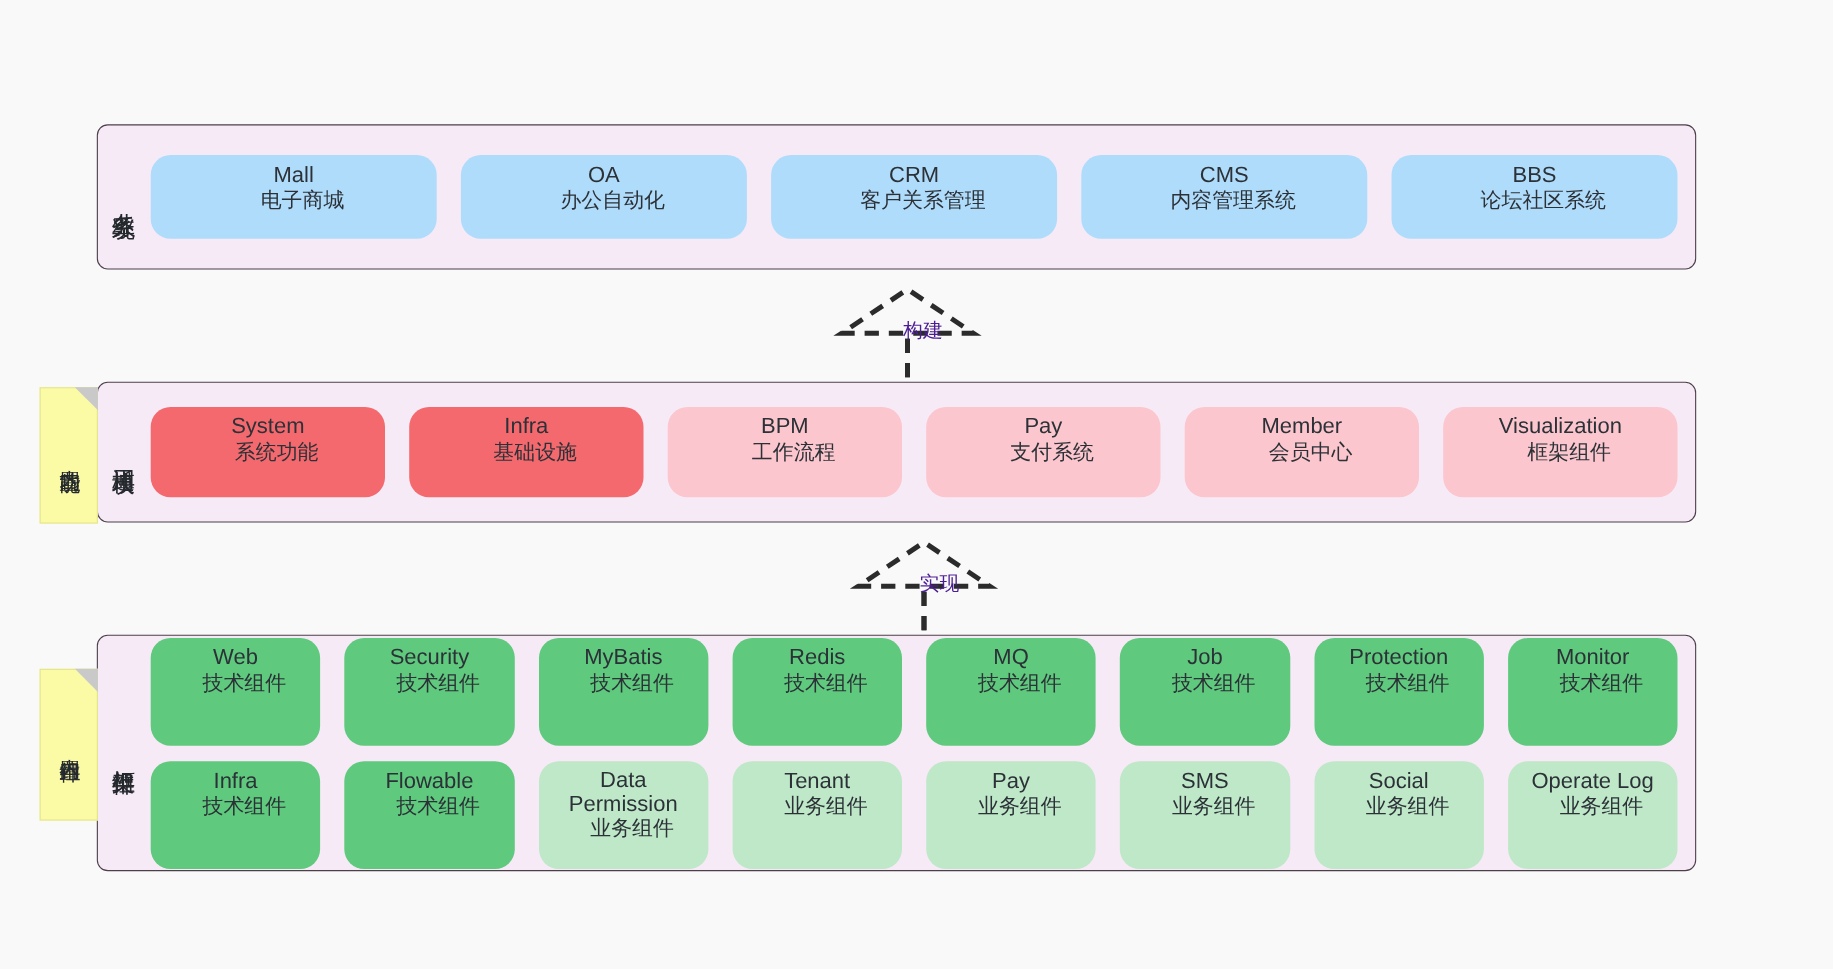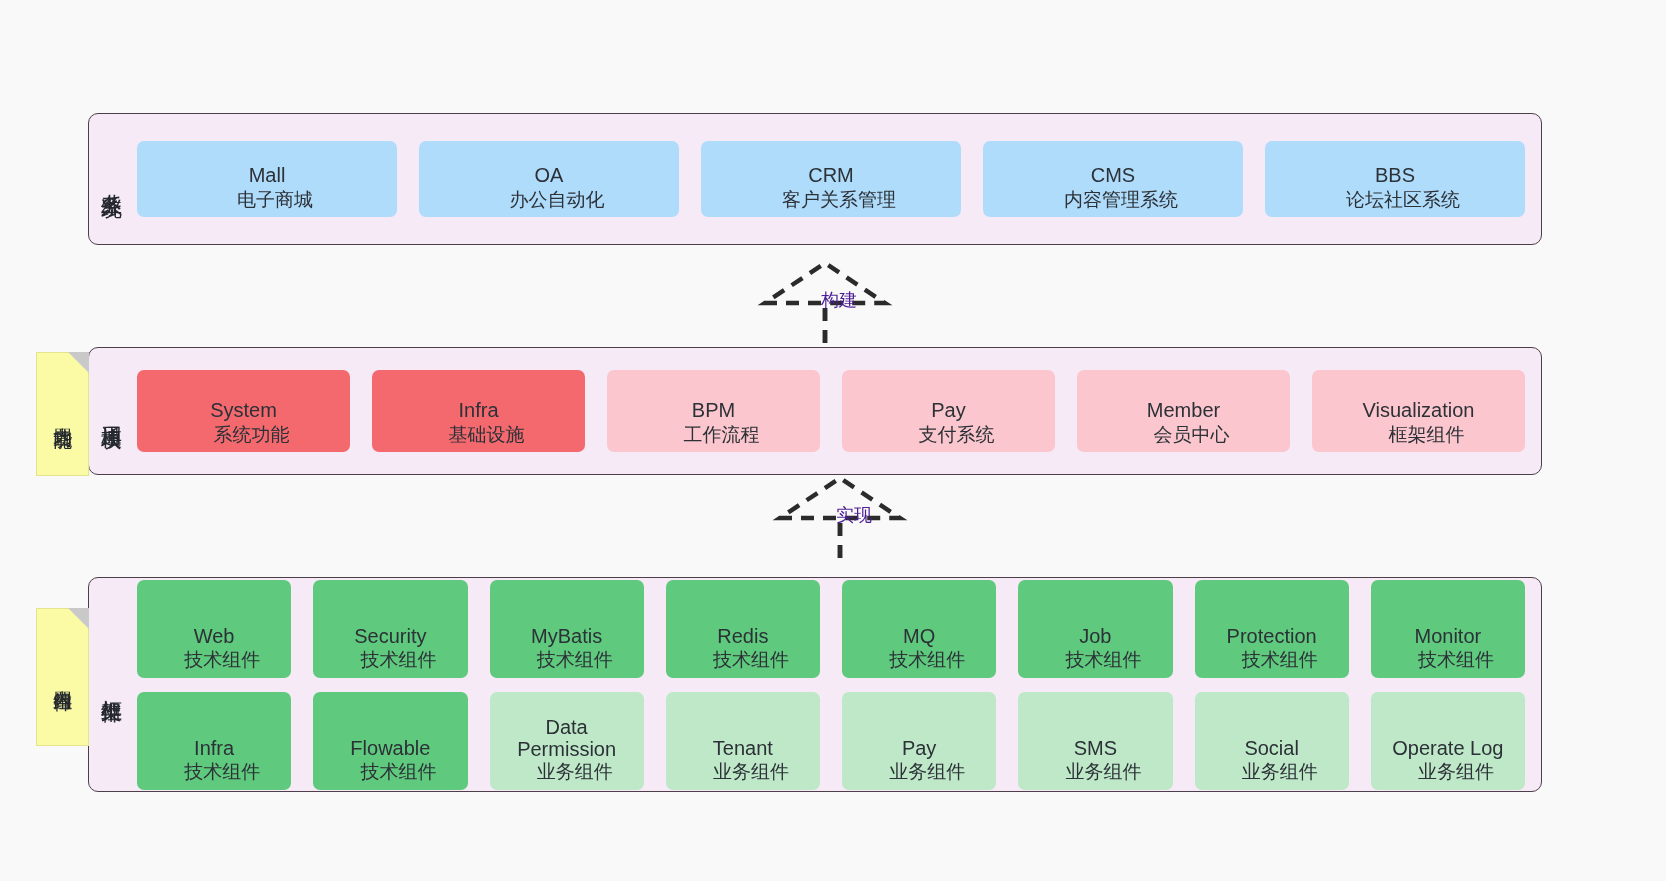--- a/index.html
+++ b/index.html
@@ -45,25 +45,25 @@
   }
   .row {
     display: flex;
     flex-direction: row;
     gap: 22px;
   }
 
   
   .card {
     flex: 1 1 0;
-    border-radius: 7px;
+    border-radius: 18px;
     display: flex;
     flex-direction: column;
     align-items: center;
-    justify-content: flex-end;
+    justify-content: flex-start;
     text-align: center;
     color: #2b3137;
     line-height: 1.22;
     padding: 6px 4px;
     user-select: none;
   }
   .card .t1 { font-size: 20px; }
   .card .t2 { font-size: 19px; margin-left: 16px; }
 
   .h-blue   { background: #b0dcfb; }
@@ -187,21 +187,21 @@
           <div class="t2">会员中心</div>
         </div>
         <div class="card h-pink mod-card">
           <div class="t1">Visualization</div>
           <div class="t2">框架组件</div>
         </div>
       </div>
     </div>
   </div>
 
-  <div class="arrow" style="left:770px; top:473px; width:160px; height:90px;">
+  <div class="arrow" style="left:770px; top:488px; width:160px; height:90px;">
     <svg width="160" height="90" viewBox="0 0 160 90">
       <path d="M 70 85 L 70 45 L 10 45 L 70 5 L 130 45 L 70 45" fill="none" stroke="#2b2b2b" stroke-width="4.5" stroke-dasharray="13,9" stroke-linecap="butt"></path>
       <path d="M 70 85 L 70 45" fill="none" stroke="#2b2b2b" stroke-width="4.5" stroke-dasharray="13,9"></path>
     </svg>
     <div class="alabel" style="left:66px; top:30px;">实现</div>
   </div>
 
   <div class="note" style="left:36px; top:608px; height:138px;">
     <span>内置组件</span>
   </div>

